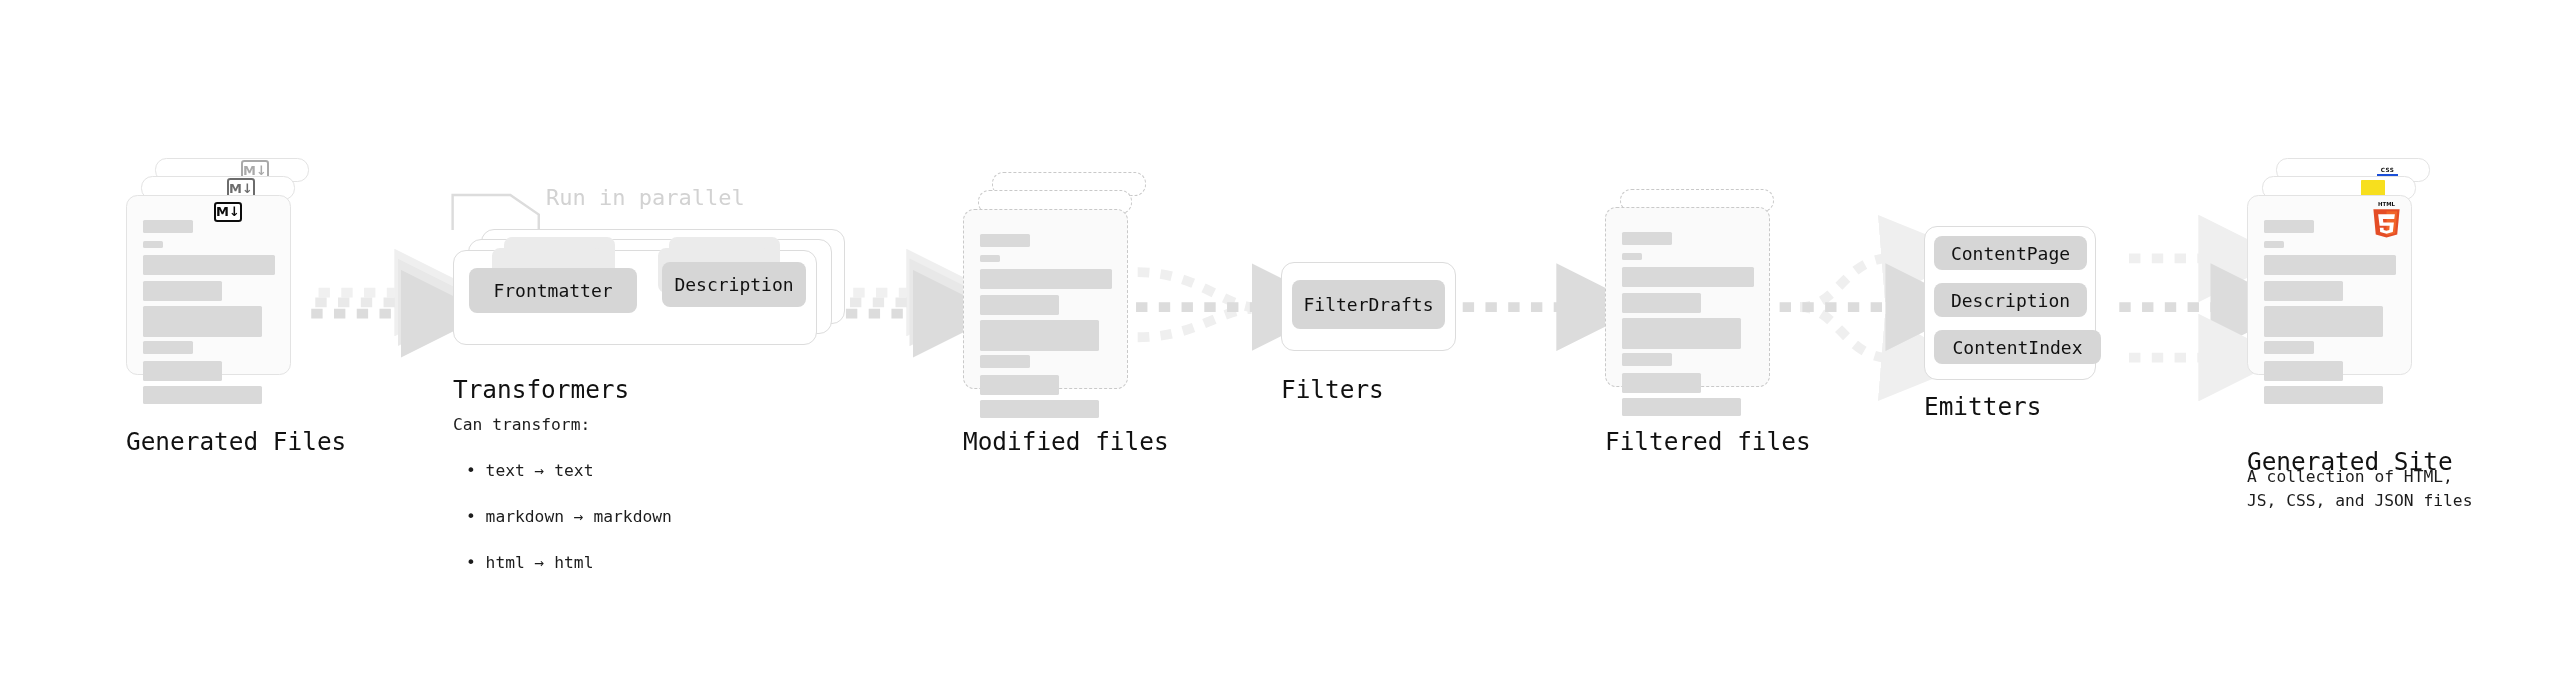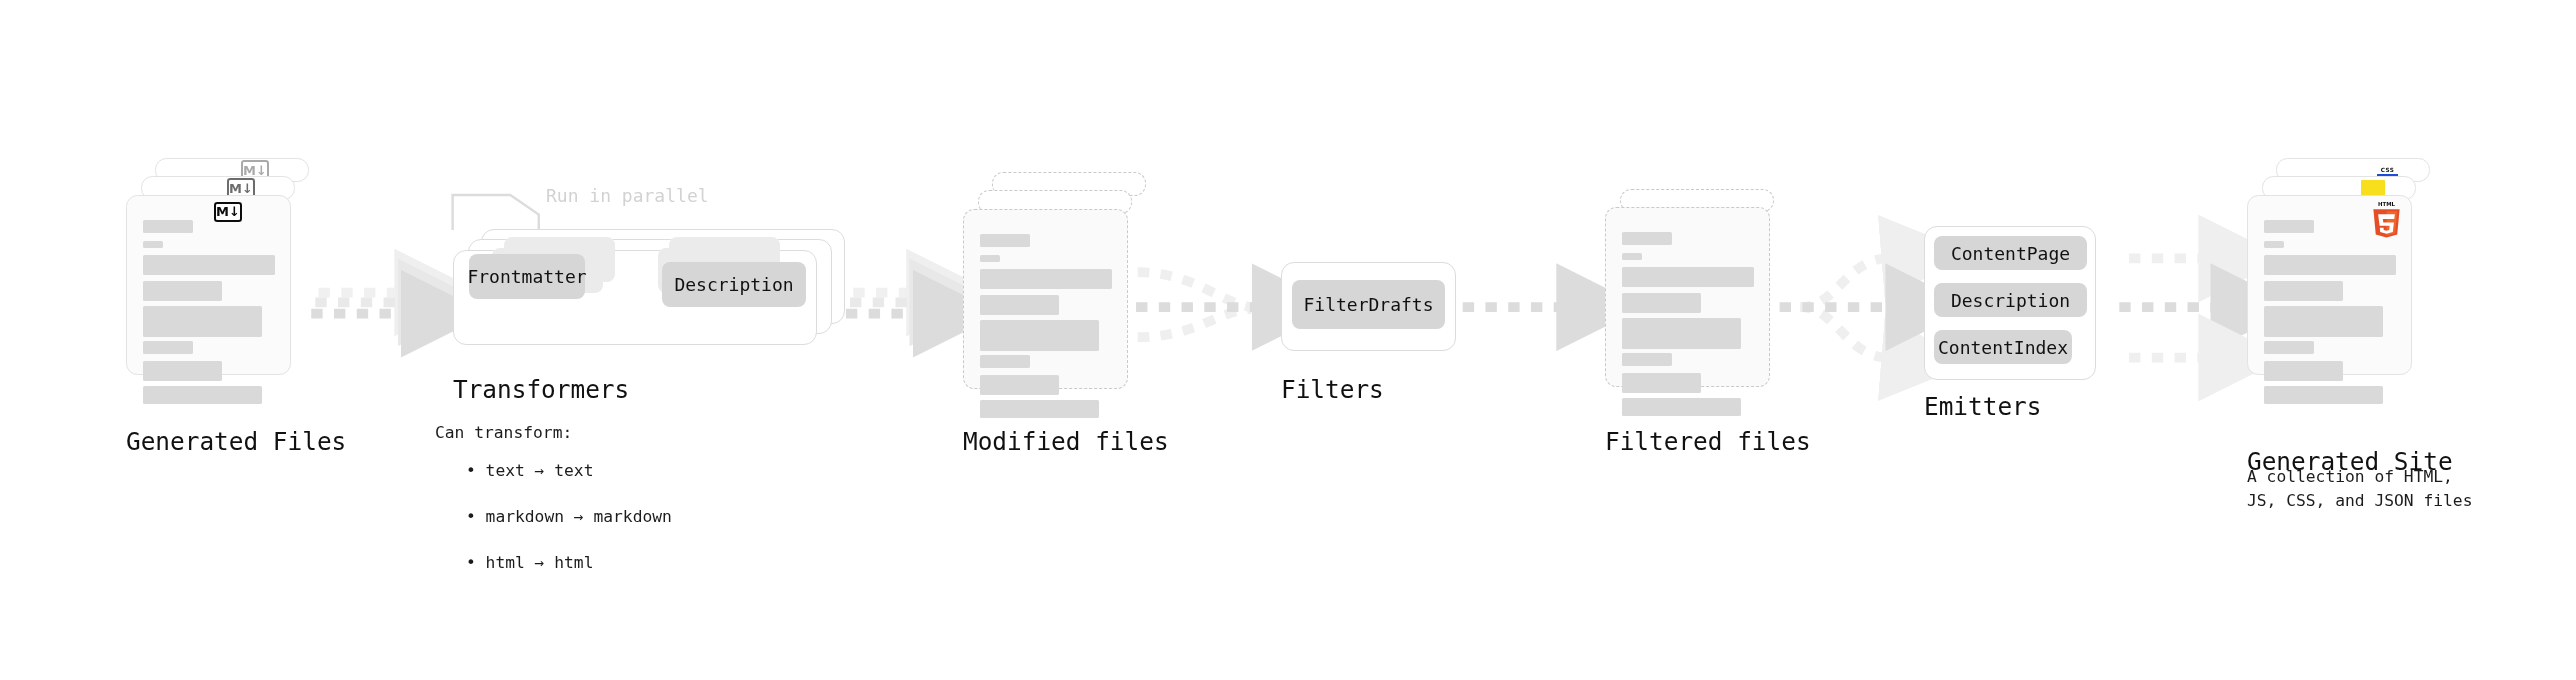--- a/index.html
+++ b/index.html
@@ -61,21 +61,21 @@
   }
   .pill{
     position:absolute;background:#d6d6d6;border-radius:8.1px;
     display:flex;align-items:center;justify-content:center;
     font-size:18px;color:#111;white-space:nowrap;box-sizing:border-box;
     font-family:"DejaVu Sans Mono","Liberation Mono",monospace;
   }
   .pill.ghost{background:#ebebeb;color:transparent;}
 
   .run-label{
-    position:absolute;font-size:18px;color:#d2d2d2;white-space:nowrap;
+    position:absolute;font-size:22px;color:#d2d2d2;white-space:nowrap;
     font-family:"DejaVu Sans Mono","Liberation Mono",monospace;
   }
 
   svg.ovl{position:absolute;left:0;top:0;width:2576px;height:681px;overflow:visible;pointer-events:none;}
 </style>
 </head>
 <body>
 
 <div id="stage">
 
@@ -157,30 +157,30 @@
   </div>
   <div class="stage-title" style="left:126px;top:427px;">Generated Files</div>
 
   <div>
     <div class="group-box" style="left:481px;top:229px;width:364px;height:95px;"></div>
     <div class="group-box" style="left:468px;top:239px;width:364px;height:95px;"></div>
     <div class="group-box" style="left:453px;top:250px;width:364px;height:95px;"></div>
 
     <div class="pill ghost" style="left:504px;top:237px;width:111px;height:45px;"></div>
     <div class="pill ghost" style="left:492px;top:248px;width:111px;height:45px;"></div>
-    <div class="pill" style="left:469px;top:254px;width:116px;height:45px;">Frontmatter</div>
+    <div class="pill" style="left:469px;top:268px;width:168px;height:45px;">Frontmatter</div>
 
     <div class="pill ghost" style="left:669px;top:237px;width:111px;height:45px;"></div>
     <div class="pill ghost" style="left:658px;top:248px;width:111px;height:45px;"></div>
     <div class="pill" style="left:662px;top:262px;width:144px;height:45px;">Description</div>
 
     <div class="run-label" style="left:546px;top:185px;">Run in parallel</div>
   </div>
   <div class="stage-title" style="left:453px;top:375px;">Transformers</div>
-  <div class="stage-desc" style="left:435px;top:413px;margin-top:8px;">Can transform:</div>
+  <div class="stage-desc" style="left:453px;top:413px;">Can transform:</div>
   <div class="stage-desc list" style="left:466px;top:436px;">
     <div>• text → text</div>
     <div>• markdown → markdown</div>
     <div>• html → html</div>
   </div>
 
   <div class="doc-stack" style="left:963px;top:172px;">
     <div class="sheet dashed back" style="left:29px;top:0px;width:154px;height:24.4px;"></div>
     <div class="sheet dashed back" style="left:14.6px;top:18px;width:154px;height:24.4px;"></div>
     <div class="sheet dashed" style="left:0px;top:37px;width:165px;height:180px;">
@@ -214,21 +214,21 @@
       <div class="skel" style="left:16.3px;top:165px;width:79px;height:19.5px;"></div>
       <div class="skel" style="left:16.3px;top:190px;width:119px;height:18px;"></div>
     </div>
   </div>
   <div class="stage-title" style="left:1605px;top:427px;">Filtered files</div>
 
   <div>
     <div class="group-box" style="left:1924px;top:226px;width:172px;height:154px;"></div>
     <div class="pill" style="left:1934px;top:236px;width:153px;height:34px;">ContentPage</div>
     <div class="pill" style="left:1934px;top:283px;width:153px;height:34px;">Description</div>
-    <div class="pill" style="left:1934px;top:330px;width:138px;height:34px;">ContentIndex</div>
+    <div class="pill" style="left:1934px;top:330px;width:167px;height:34px;">ContentIndex</div>
   </div>
   <div class="stage-title" style="left:1924px;top:392px;">Emitters</div>
 
   <div class="doc-stack" style="left:2247px;top:158px;">
     <div class="sheet back" style="left:29px;top:0px;width:154px;height:24.4px;"></div>
     <div class="css-badge" style="left:130px;top:8.1px;">
       <div class="txt">CSS</div>
       <div class="bar"></div>
     </div>
     <div class="sheet back" style="left:14.6px;top:18px;width:154px;height:24.4px;"></div>

